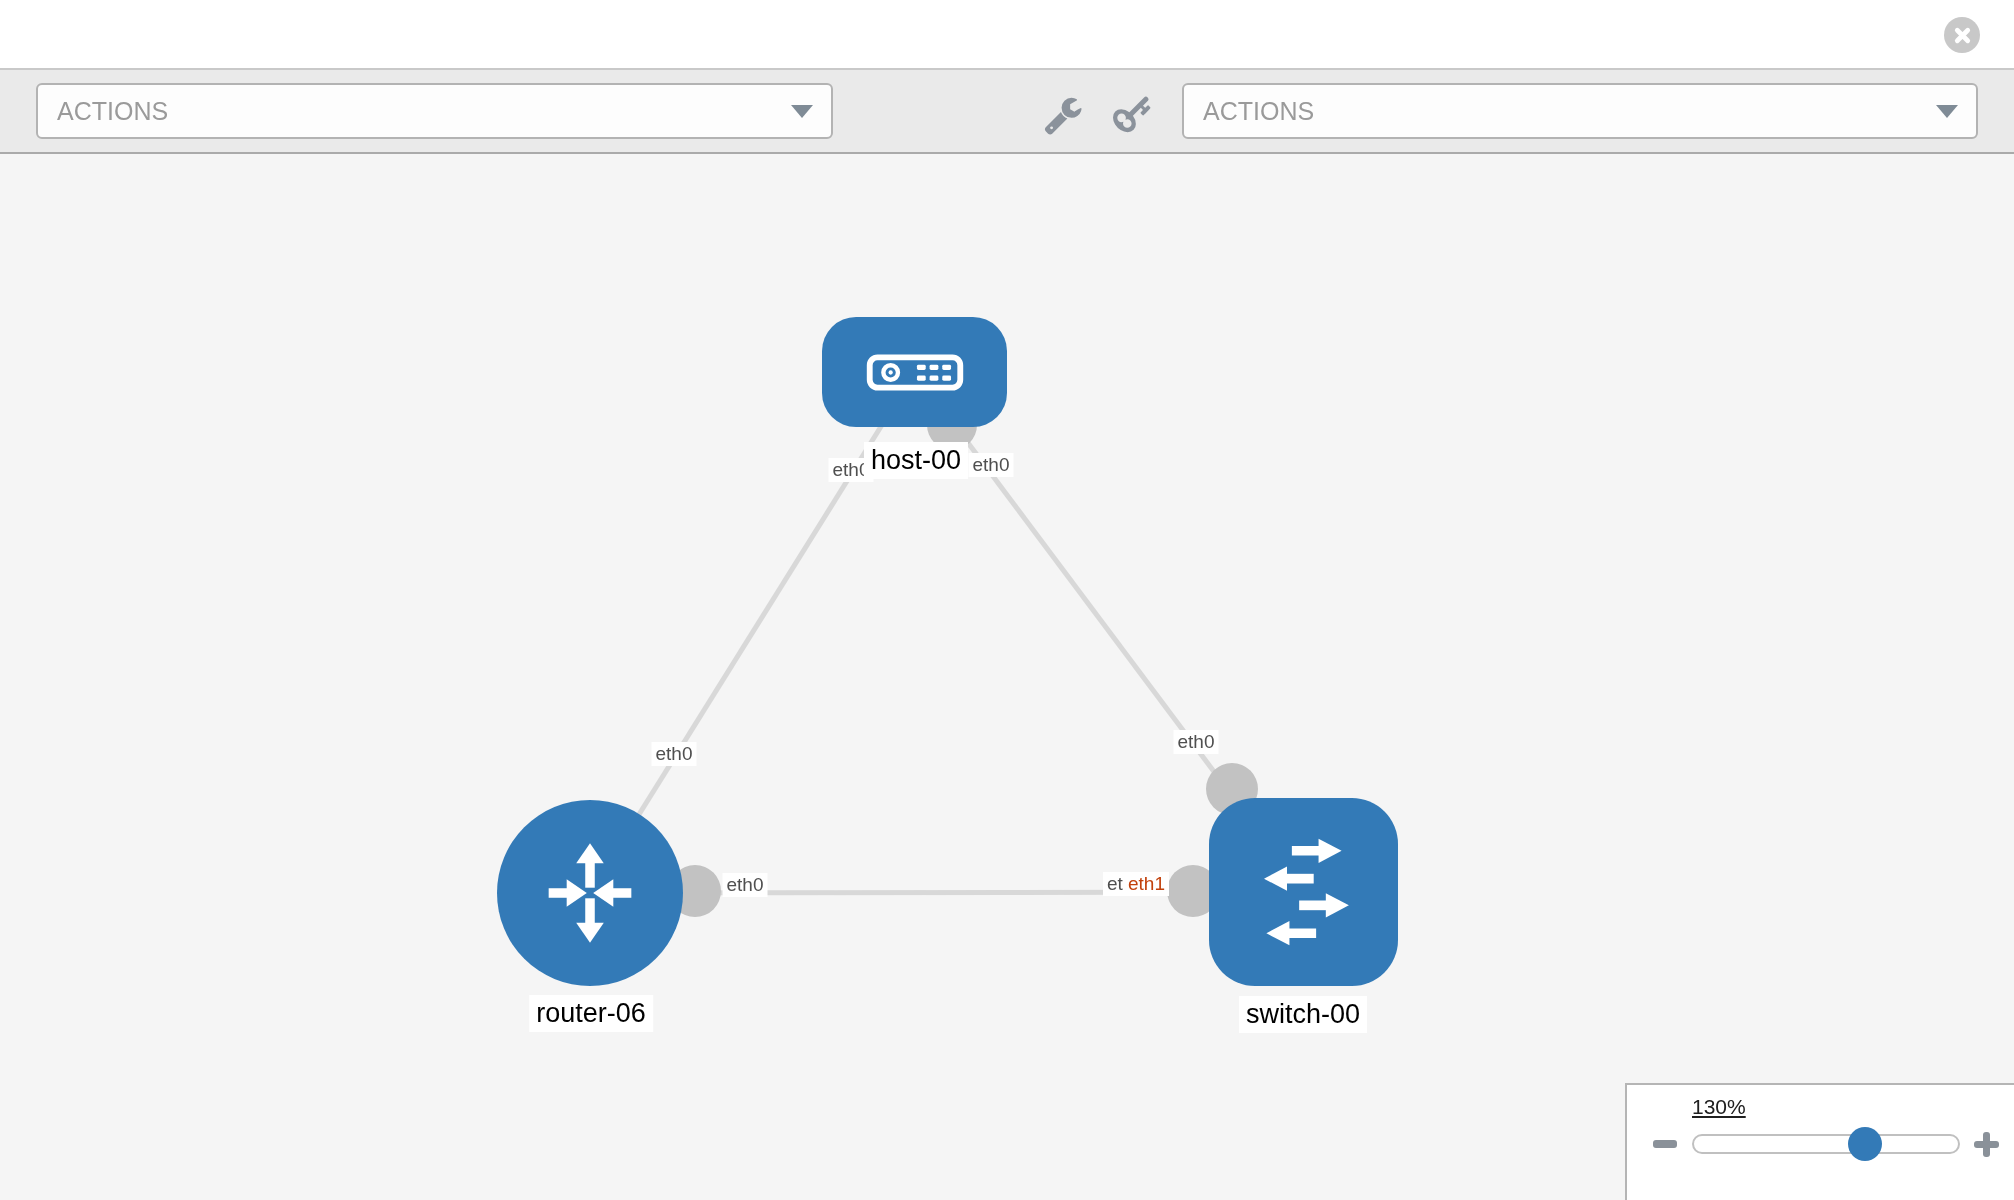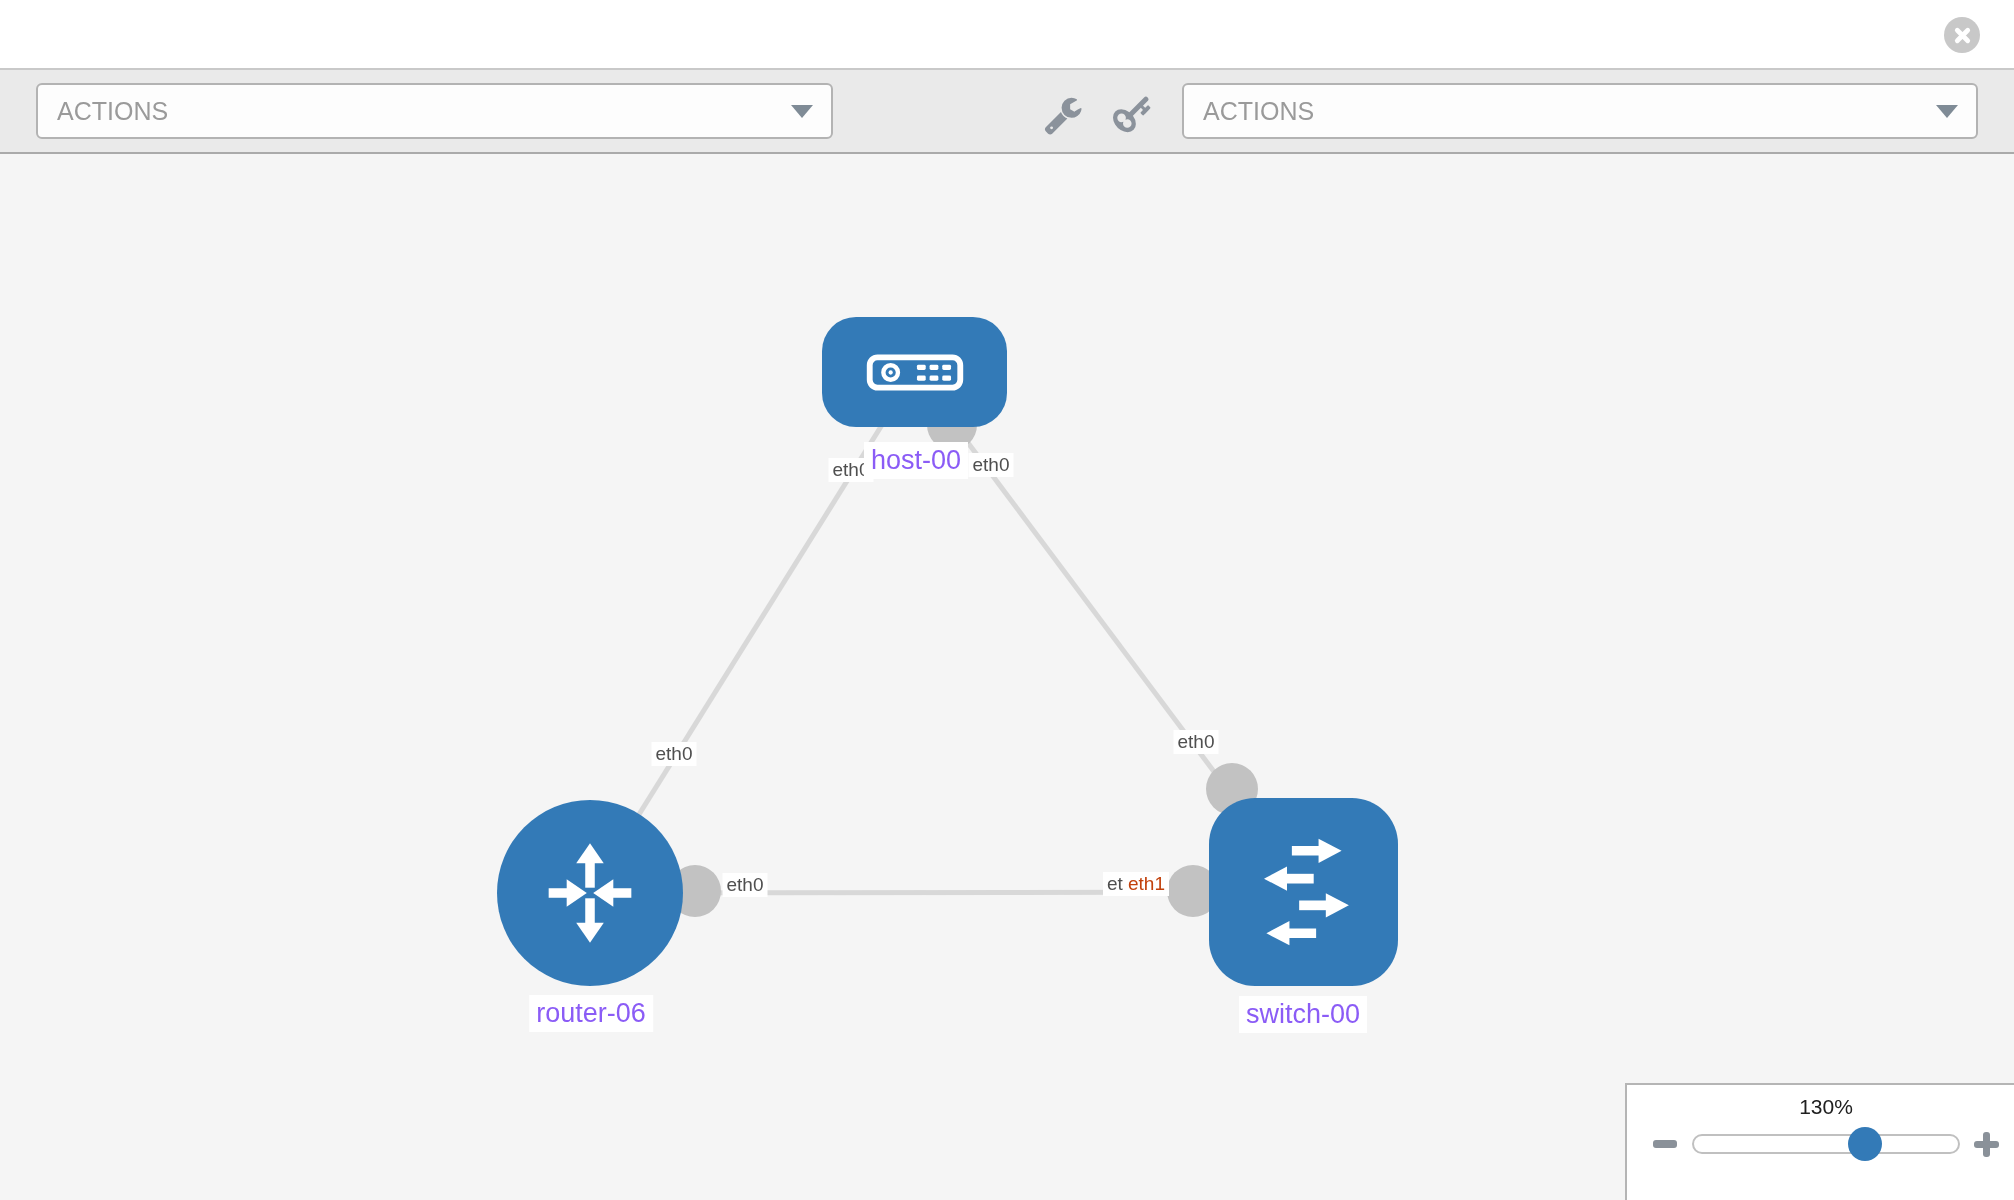--- a/index.html
+++ b/index.html
@@ -22,28 +22,28 @@
   .icon-btn{position:absolute;top:23px;width:44px;height:44px;color:#8b929b;cursor:pointer;display:flex;align-items:center;justify-content:center;}
   .wrench-btn{left:1041px;}
   .key-btn{left:1111px;}
   
   .canvas{position:absolute;left:0;top:154px;width:2014px;height:1046px;background:#f5f5f5;overflow:hidden;}
   .links-layer{position:absolute;left:0;top:0;z-index:1;}
   .node{position:absolute;background:#337ab7;z-index:2;display:flex;align-items:center;justify-content:center;cursor:pointer;}
   .node-host{left:822px;top:163px;width:185px;height:110px;border-radius:34px;}
   .node-router{left:497px;top:646px;width:186px;height:186px;border-radius:50%;}
   .node-switch{left:1209px;top:644px;width:189px;height:188px;border-radius:46px;}
-  .node-label{position:absolute;z-index:6;background:#ffffff;color:#8b5cf6;font-size:27px;line-height:33px;padding:2px 7px;transform:translateX(-50%);white-space:nowrap;}
+  .node-label{position:absolute;z-index:6;background:#ffffff;color:#000000;font-size:27px;line-height:33px;padding:2px 7px;transform:translateX(-50%);white-space:nowrap;}
   .iface{position:absolute;z-index:5;background:#ffffff;color:#4f4f4f;font-size:19px;line-height:22px;padding:1px 4px;transform:translateX(-50%);white-space:nowrap;}
   .iface-overlap{position:absolute;z-index:5;top:718px;left:1103px;height:24px;}
   .iface-overlap .under{position:absolute;left:0;top:0;background:#fff;color:#4f4f4f;font-size:19px;line-height:22px;padding:1px 4px;white-space:nowrap;}
   .iface-overlap .over{position:absolute;left:21px;top:0;background:#fff;color:#c2410c;font-size:19px;line-height:22px;padding:1px 4px;white-space:nowrap;z-index:2;}
   
   .zoom-panel{position:absolute;left:1625px;top:929px;width:389px;height:117px;background:#ffffff;border-top:2px solid #b5b5b5;border-left:2px solid #b5b5b5;box-sizing:content-box;z-index:8;}
-  .zoom-level{position:absolute;left:65px;top:10px;width:268px;text-align:center;font-size:21px;color:#202020;}
+  .zoom-level{position:absolute;left:65px;top:10px;width:268px;text-align:left;font-size:21px;color:#202020;text-decoration:underline;}
   .zoom-minus{position:absolute;left:26px;top:55px;width:24px;height:8px;background:#8a9199;border-radius:3px;cursor:pointer;}
   .zoom-track{position:absolute;left:65px;top:49px;width:268px;height:20px;background:#ffffff;border:2px solid #c0c0c0;border-radius:12px;box-sizing:border-box;cursor:pointer;}
   .zoom-thumb{position:absolute;left:221px;top:42px;width:34px;height:34px;border-radius:50%;background:#337ab7;cursor:grab;}
   .zoom-plus{position:absolute;left:347px;top:47px;width:25px;height:25px;cursor:pointer;}
   .zoom-plus::before{content:"";position:absolute;left:0;top:9px;width:25px;height:7px;background:#8a9199;border-radius:3px;}
   .zoom-plus::after{content:"";position:absolute;left:9px;top:0;width:7px;height:25px;background:#8a9199;border-radius:3px;}
 </style>
 </head>
 <body>
 

